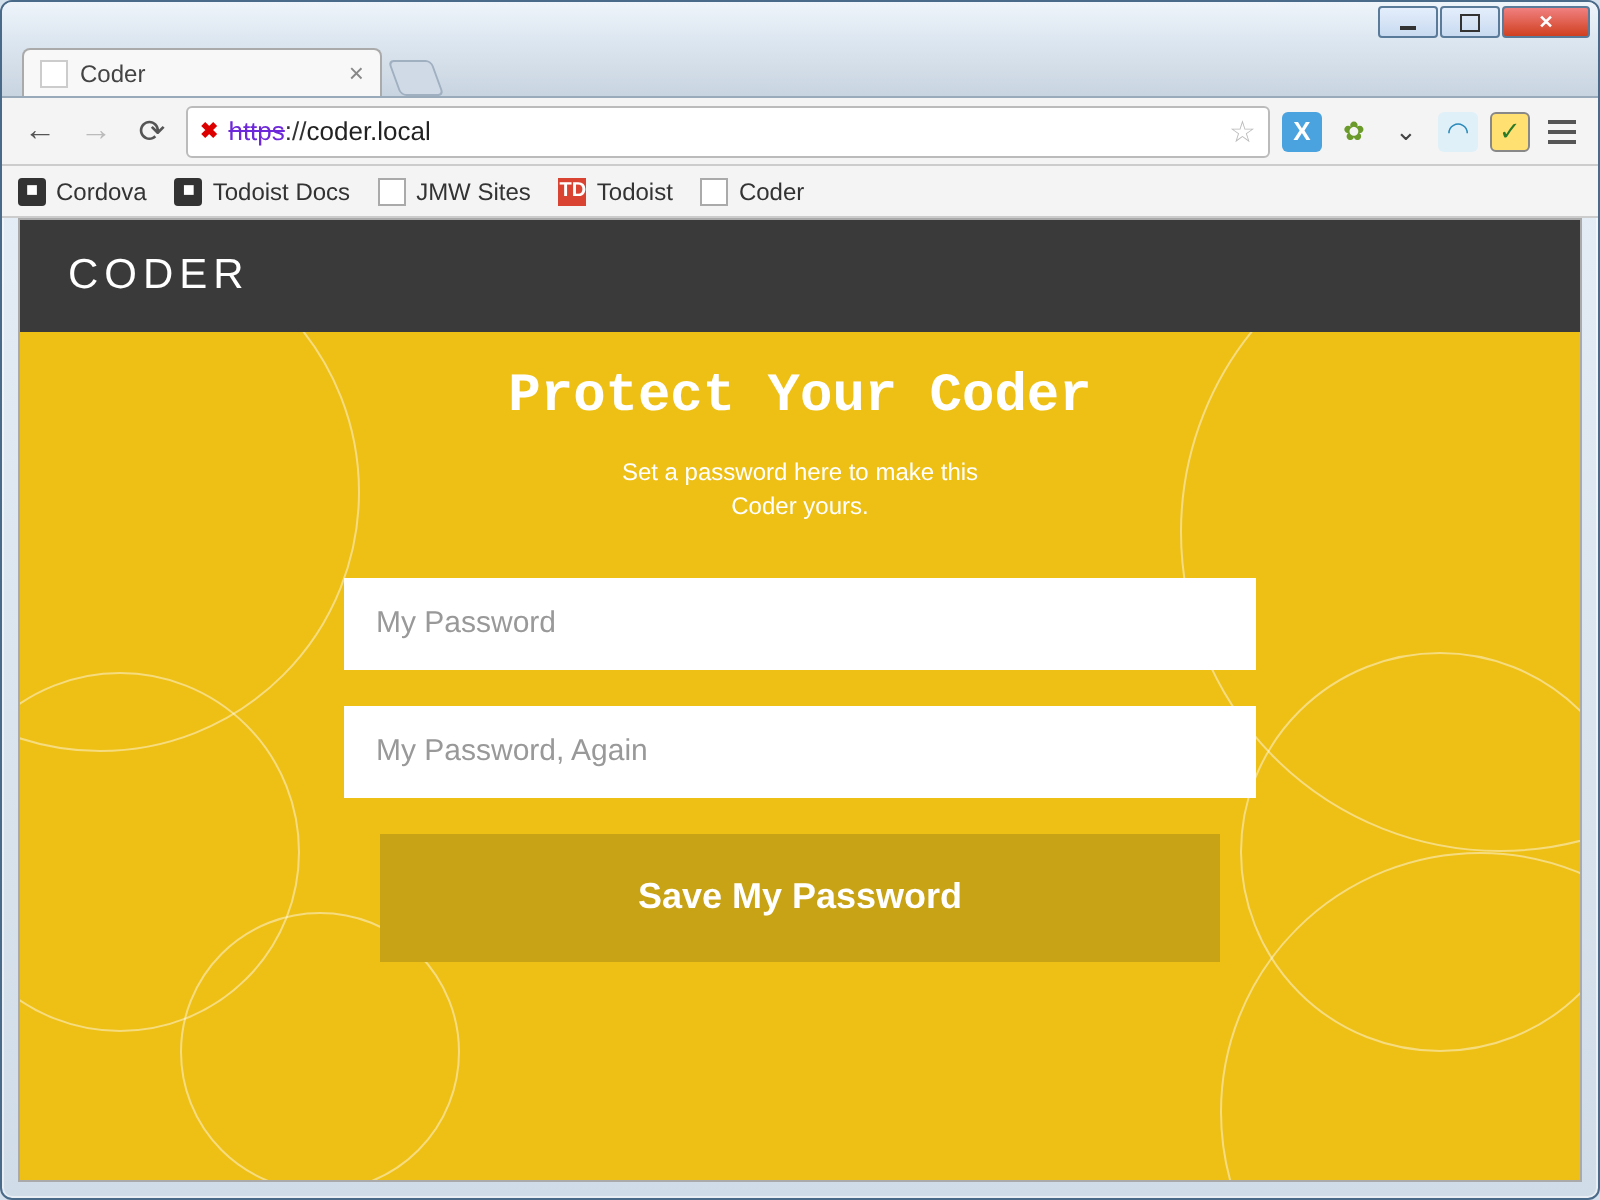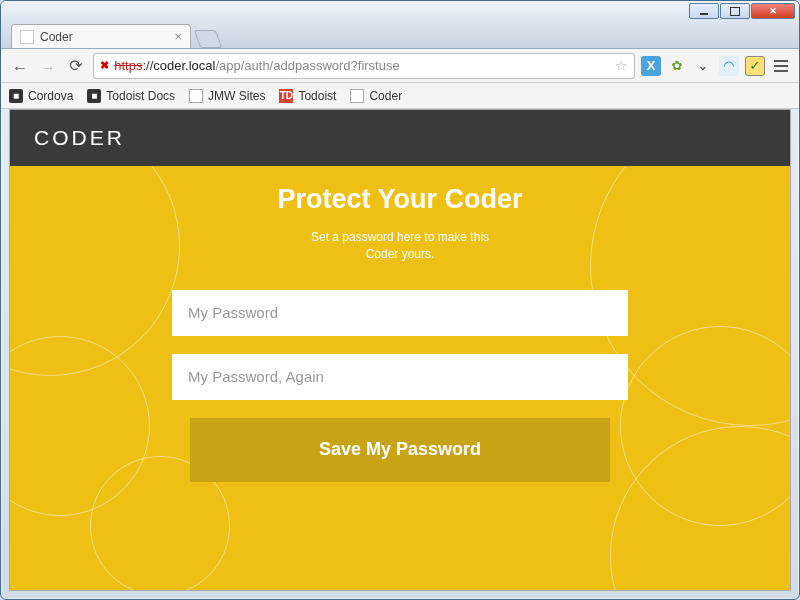--- a/index.html
+++ b/index.html
@@ -24,21 +24,21 @@
 .tab .tabclose { margin-left:auto; color:#888; font-size:13px; cursor:pointer; }
 .newtab { width:22px; height:18px; margin-left:6px; background:#d0dae6; border:1px solid #a0b0c0; border-radius:3px; transform:skewX(20deg); }
 
 
 .toolbar { height: 34px; background:#f4f4f4; display:flex; align-items:center; padding:0 8px; gap:6px; border-bottom:1px solid #ccc; }
 .nav-btn { width:22px; height:22px; display:flex; align-items:center; justify-content:center; color:#555; font-size:16px; cursor:pointer; }
 .nav-btn.disabled { color:#bbb; cursor:default; }
 .addressbar { flex:1; height:26px; background:#fff; border:1px solid #bbb; border-radius:3px; display:flex; align-items:center; padding:0 6px; font-size:13px; color:#333; }
 .addr-lock { color:#c33; font-size:11px; margin-right:4px; display:flex; align-items:center; }
 .addr-lock .x { color:#d00; font-weight:bold; margin-right:1px; }
-.addr-https { color:#b91c1c; text-decoration:line-through; margin-right:0px; }
+.addr-https { color:#6d28d9; text-decoration:line-through; margin-right:0px; }
 .addr-host { color:#222; }
 .addr-path { color:#888; }
 .addr-star { margin-left:auto; color:#bbb; font-size:15px; cursor:pointer; }
 .ext-icon { width:20px; height:20px; display:flex; align-items:center; justify-content:center; font-size:13px; cursor:pointer; border-radius:3px; }
 .ext-x { background:#4aa3df; color:#fff; font-weight:bold; }
 .ext-leaf { color:#6a9a2a; }
 .ext-pocket { color:#444; }
 .ext-wave { color:#2a8aba; background:#e0f0f8; }
 .ext-check { background:#ffe070; color:#2a7a2a; border:1px solid #888; }
 .menu-btn { display:flex; flex-direction:column; gap:3px; width:20px; height:20px; align-items:center; justify-content:center; cursor:pointer; }
@@ -54,21 +54,21 @@
 
 
 .viewport { position:absolute; top:108px; bottom:8px; left:8px; right:8px; background:#fff; border:1px solid #aaa; overflow:hidden; }
 
 
 .coder-header { height:56px; background:#3a3a3a; display:flex; align-items:center; padding-left:24px; color:#fff; font-size:21px; letter-spacing:3px; font-weight:400; }
 .coder-body { position:absolute; top:56px; bottom:0; left:0; right:0; background:#eec015; overflow:hidden; }
 .circles { position:absolute; inset:0; }
 .circles div { position:absolute; border:1px solid rgba(255,255,255,0.45); border-radius:50%; }
 .content { position:relative; z-index:2; display:flex; flex-direction:column; align-items:center; padding-top:18px; }
-.ptitle { color:#fff; font-size:27px; font-weight:bold; margin-bottom:14px; }
+.ptitle { color:#fff; font-size:27px; font-weight:bold; margin-bottom:14px;font-family:Liberation Mono, monospace; }
 .psub { color:#fff; font-size:12px; text-align:center; line-height:1.45; margin-bottom:26px; }
 .pinput { width:456px; height:46px; background:#fff; border:none; padding:0 16px; font-size:15px; color:#333; margin-bottom:18px; outline:none; }
 .pinput::placeholder { color:#999; }
 .pbtn { width:420px; height:64px; background:#c9a316; border:none; color:#fff; font-size:18px; font-weight:bold; cursor:pointer; }
 </style>
 </head>
 <body>
 
 <div class="window-frame">
 
@@ -91,21 +91,20 @@
     <div class="nav-btn">←</div>
     <div class="nav-btn disabled">→</div>
     <div class="nav-btn">⟳</div>
     <div class="addressbar">
       <span class="addr-lock">
           <span class="x">✖</span>
         </span>
       <span class="addr-https">https</span>
       <span>://</span>
       <span class="addr-host">coder.local</span>
-      <span class="addr-path">/app/auth/addpassword?firstuse</span>
       <span class="addr-star">☆</span>
     </div>
     <div class="ext-icon ext-x">X</div>
     <div class="ext-icon ext-leaf">✿</div>
     <div class="ext-icon ext-pocket">⌄</div>
     <div class="ext-icon ext-wave">◠</div>
     <div class="ext-icon ext-check">✓</div>
     <div class="menu-btn">
         <span></span>
         <span></span>

